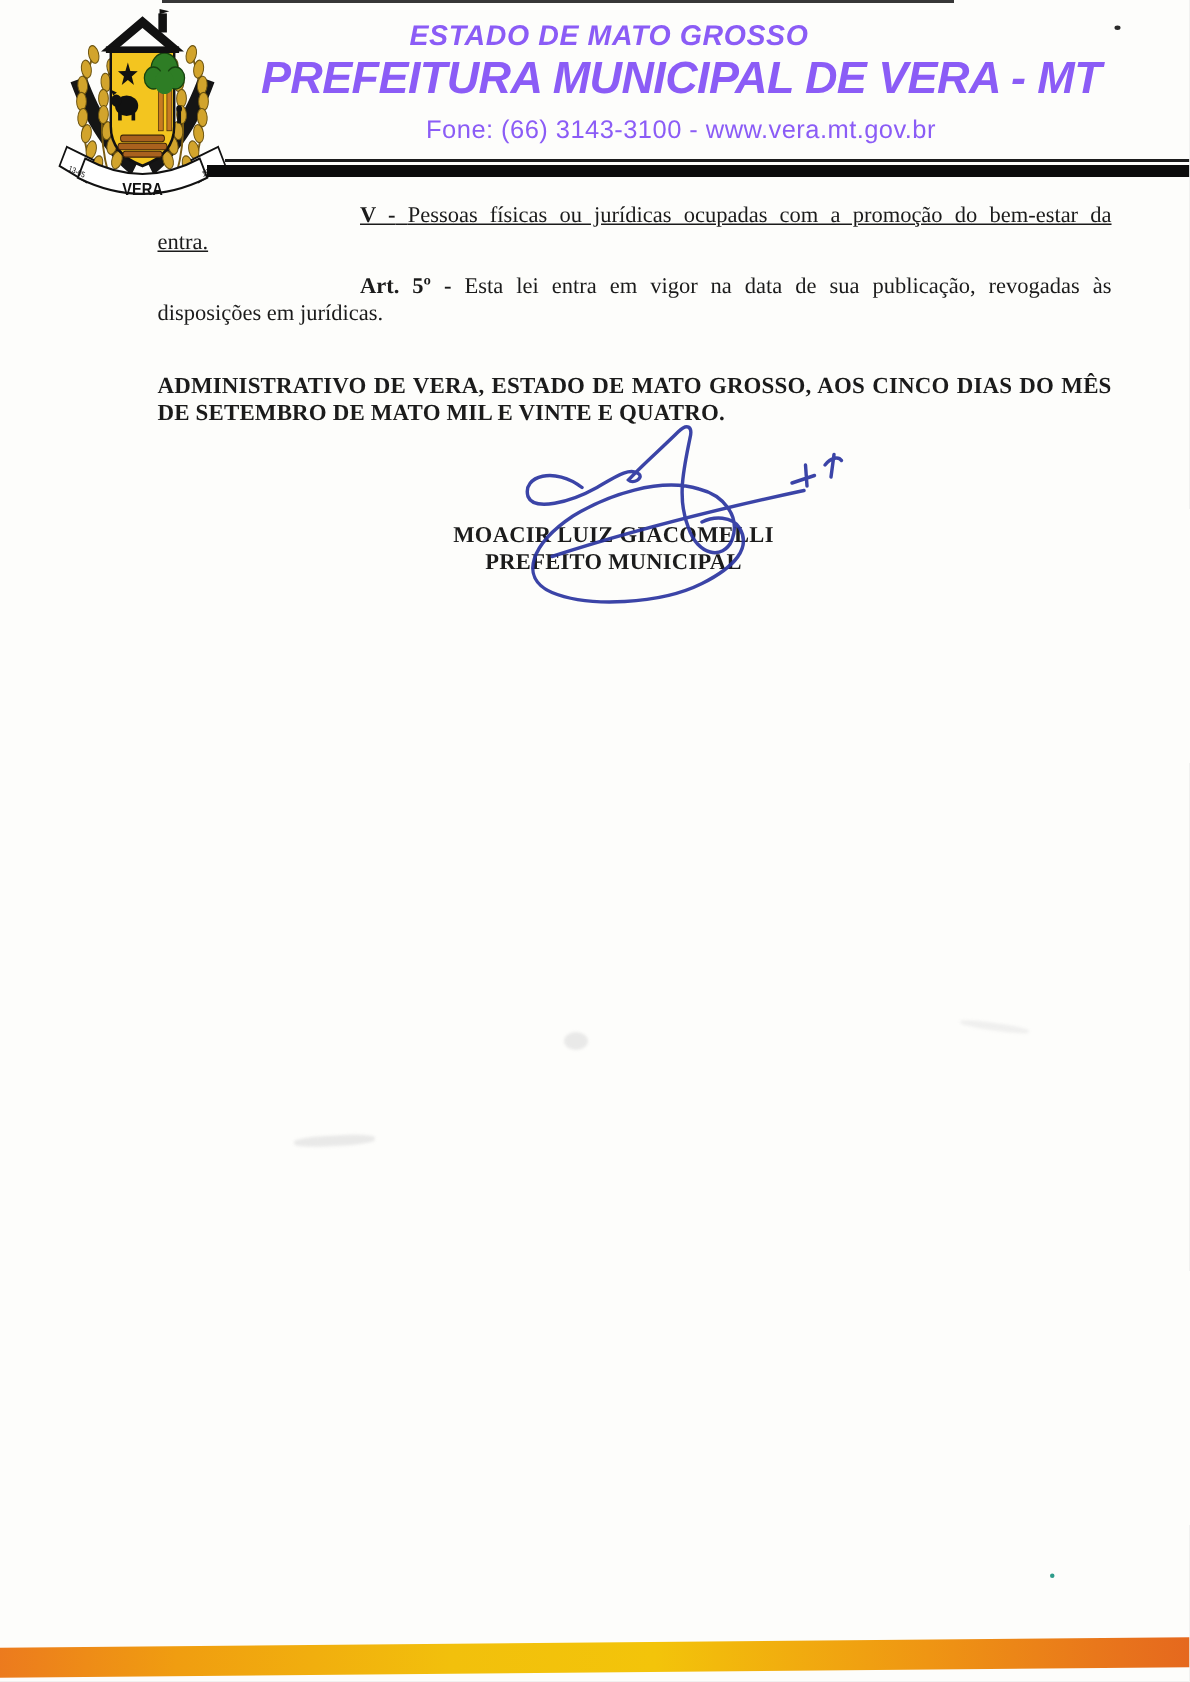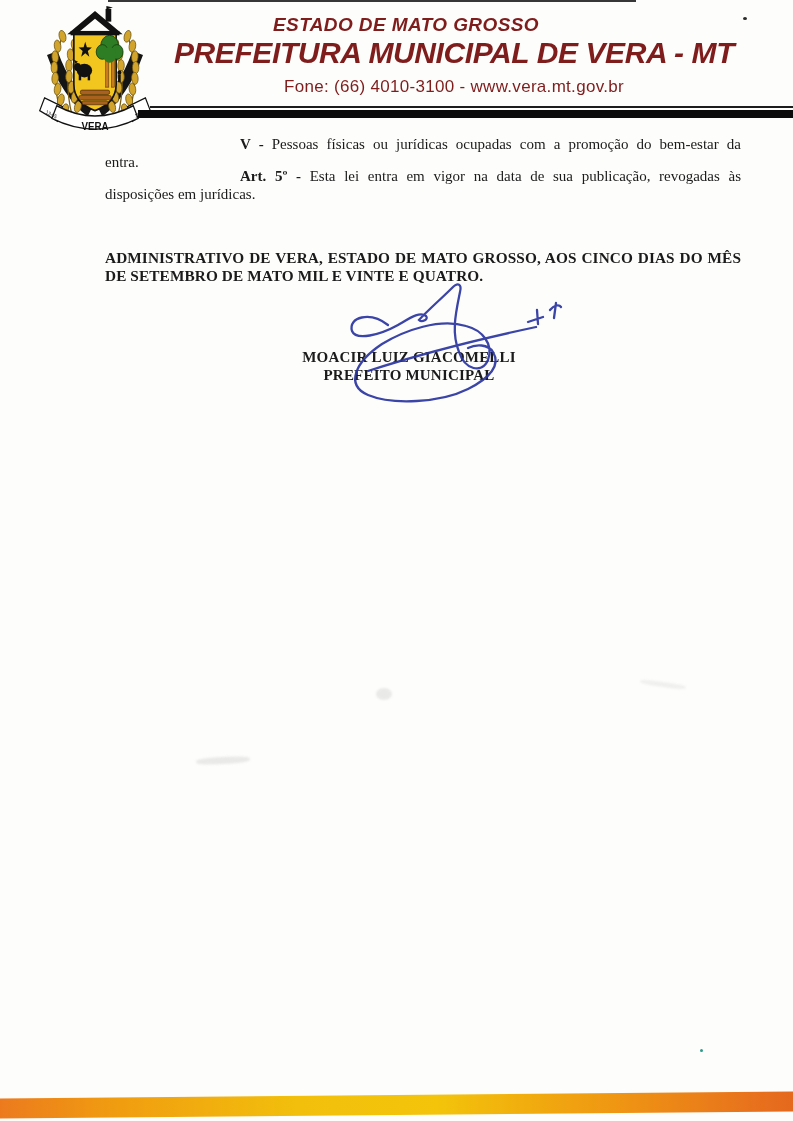--- a/index.html
+++ b/index.html
@@ -9,31 +9,31 @@
     font-family:"Liberation Serif",serif;color:#1b1b1b;
   }
   
   .scan-top-line{position:absolute;left:108px;top:0;width:528px;height:2px;background:#141414;opacity:.85;}
   .scan-dot{position:absolute;border-radius:50%;background:#2a2a2a;}
   .smudge{position:absolute;filter:blur(1px);}
   
   .crest{position:absolute;left:34px;top:6px;width:122px;height:132px;}
   .header-text{
     position:absolute;left:120px;top:14px;width:668px;text-align:center;
-    font-family:"Liberation Sans",sans-serif;color:#7f1d1d;
+    font-family:"Liberation Sans",sans-serif;color:#8b5cf6;
   }
   .state-line{font-size:19px;font-weight:700;font-style:italic;letter-spacing:.4px;transform:translateX(-48px);}
   .org-title{font-size:30px;font-weight:700;font-style:italic;letter-spacing:-.4px;margin-top:0;white-space:nowrap;}
   .phone-line{font-size:17px;margin-top:7px;letter-spacing:.3px;}
   .address-line{font-size:17px;margin-top:2px;letter-spacing:.2px;white-space:nowrap;}
   .rule-thin{position:absolute;left:150px;top:106px;width:643px;height:2px;background:#1c1c1c;}
   .rule-thick{position:absolute;left:138px;top:110px;width:655px;height:8px;background:#0b0b0b;}
   
   .content{position:absolute;left:105px;width:636px;font-size:15px;line-height:17.5px;}
-  .p1{top:136px;} .p2{top:168px;}
+  .p1{top:136px;} .p2{top:183px;}
   .p3{top:249px;font-weight:700;font-size:15.3px;letter-spacing:.1px;}
   .line{width:100%;}
   .jfull{text-align:justify;text-align-last:justify;}
   .ind{padding-left:135px;box-sizing:border-box;}
   .lead{font-weight:700;}
   
   .sig-name-block{
     position:absolute;left:105px;top:349px;width:608px;text-align:center;
     font-weight:700;font-size:15px;line-height:17.5px;letter-spacing:.2px;
   }
@@ -150,26 +150,26 @@
       <path d="M28,102 Q75,123 122,102 L128,115 Q75,137 22,115 Z" fill="#fff" stroke="#111" stroke-width="1.5"></path>
       <text x="75" y="127" text-anchor="middle" font-size="12" font-weight="bold" font-family="Liberation Sans, sans-serif" fill="#111">VERA</text>
       <text x="14" y="110" font-size="5.5" fill="#111" transform="rotate(22 14 110)" font-family="Liberation Sans, sans-serif">13-05</text>
       <text x="136" y="110" font-size="5.5" fill="#111" text-anchor="end" transform="rotate(-22 136 110)" font-family="Liberation Sans, sans-serif">1986</text>
     </g>
   </svg>
 
   <div class="header-text">
     <div class="state-line">ESTADO DE MATO GROSSO</div>
     <div class="org-title">PREFEITURA MUNICIPAL DE VERA - MT</div>
-    <div class="phone-line">Fone: (66) 4010-3100 - www.vera.mt.gov.br</div>
+    <div class="phone-line">Fone: (66) 3143-3100 - www.vera.mt.gov.br</div>
   </div>
   <div class="rule-thin"></div>
   <div class="rule-thick"></div>
 
-  <div class="content p1" style="position:absolute;">
+  <div class="content p1" style="position:absolute;text-decoration:underline;">
     <div class="line jfull ind"><span class="lead">V -</span> <span>Pessoas físicas ou jurídicas ocupadas com a promoção do bem-estar da</span></div>
     <div class="line">entra.</div>
   </div>
 
   <div class="content p2" style="position:absolute;">
     <div class="line jfull ind"><span class="lead">Art. 5º -</span> <span>Esta lei entra em vigor na data de sua publicação, revogadas às</span></div>
     <div class="line">disposições em jurídicas.</div>
   </div>
 
   <div class="content p3" style="position:absolute;">

